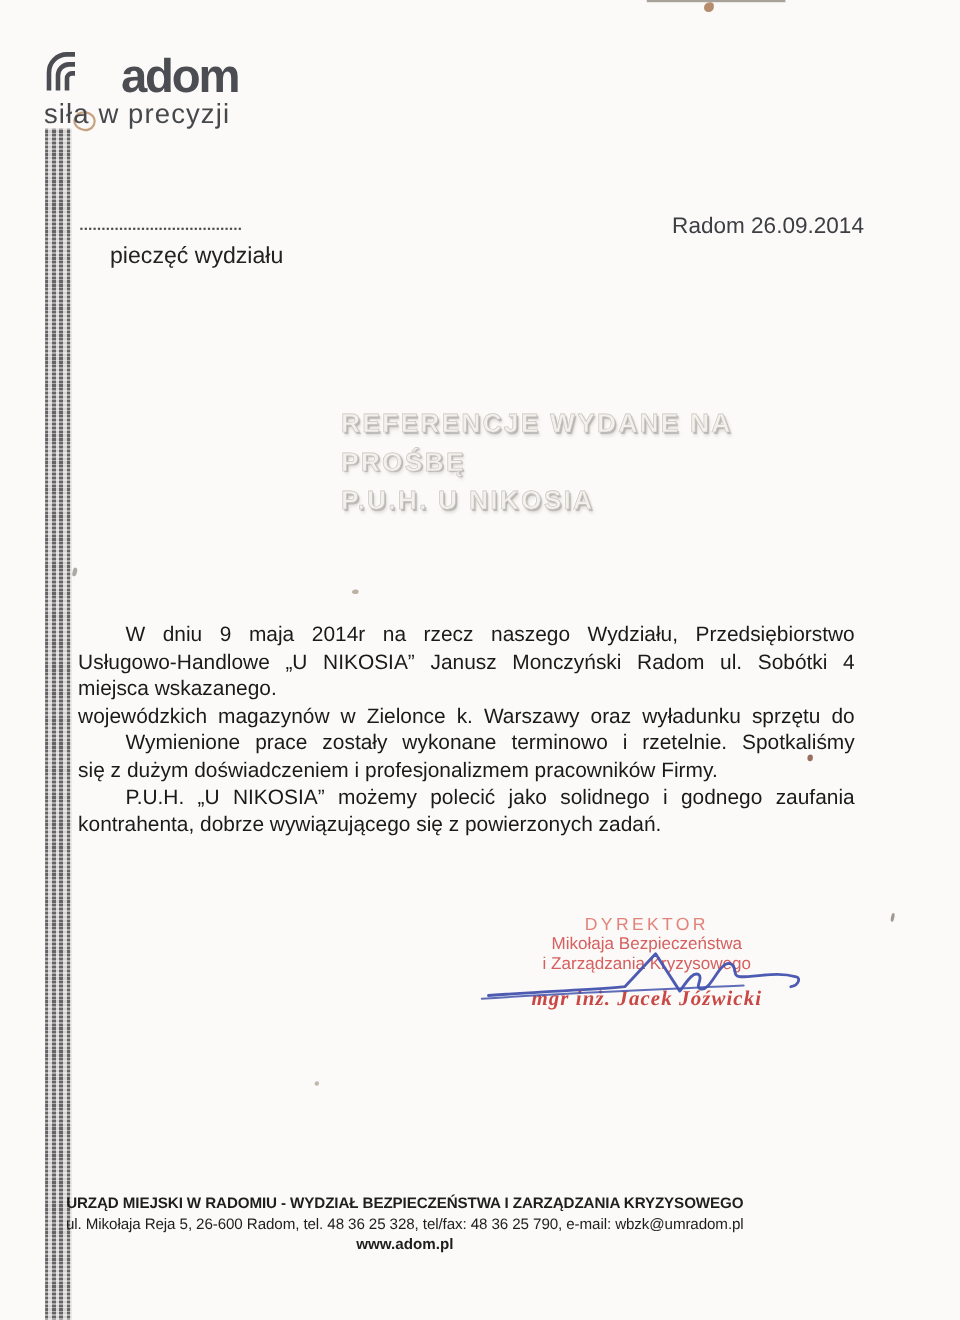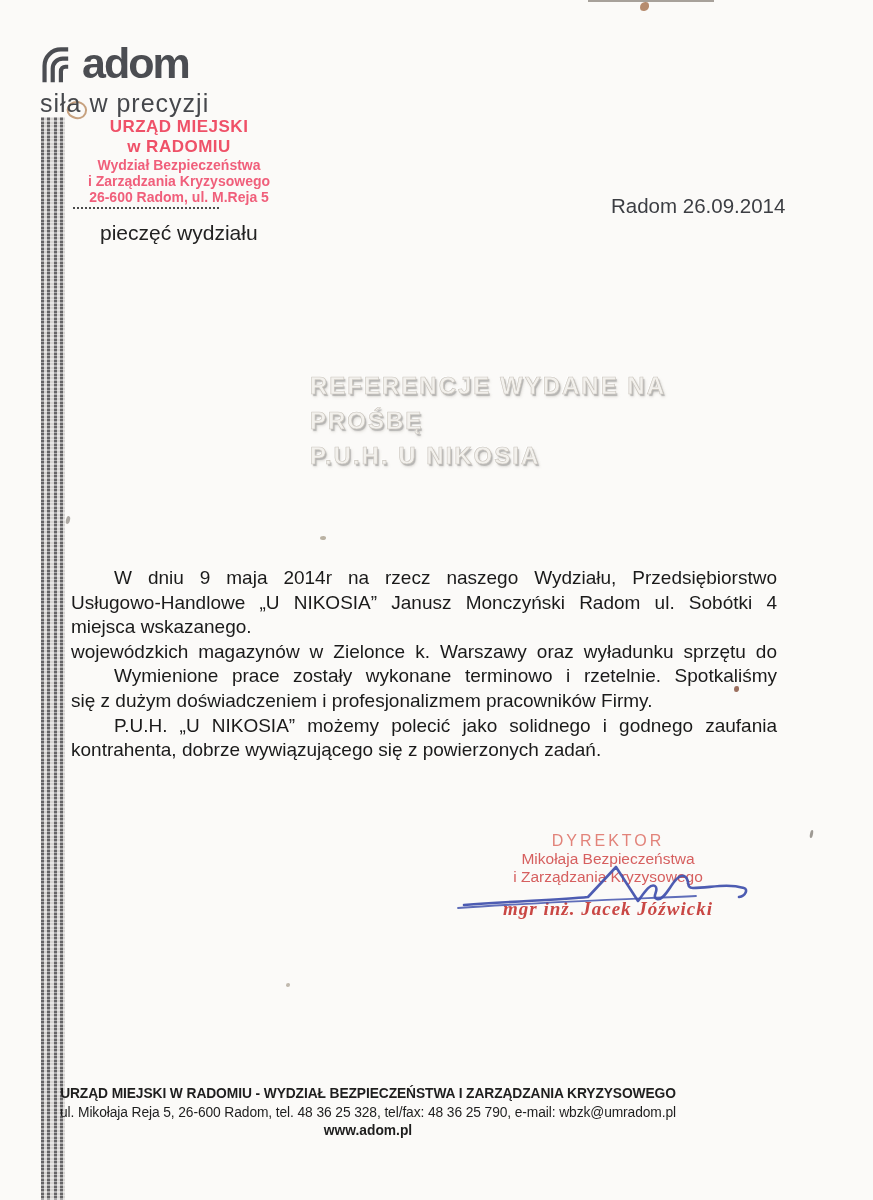--- a/index.html
+++ b/index.html
@@ -25,21 +25,21 @@
   
   .binding{
     position:absolute;left:41px;top:117px;width:24px;height:1083px;
     background:
       repeating-linear-gradient(to bottom, rgba(255,255,255,.45) 0 1.5px, rgba(255,255,255,0) 1.5px 3.5px),
       repeating-linear-gradient(to right, #59585a 0 3px, #d3d1cf 3px 6.5px);
     opacity:.92;
   }
   
   .logo{position:absolute;left:40px;top:44px;}
-  .logo-row{display:flex;}
+  .logo-row{display:flex;align-items:flex-end;gap:28px;}
   .logo-brand{
     font-size:43px;font-weight:bold;letter-spacing:-2px;line-height:38px;
     color:#4b4d52;margin-left:2px;
   }
   .logo-tagline{
     font-size:25px;color:#46484c;letter-spacing:1px;line-height:26px;margin-top:2px;
   }
   
   .dept-stamp{position:absolute;left:86px;top:117px;width:186px;text-align:center;}
   .dept-stamp .t{font-size:17px;font-weight:bold;color:#ef5168;line-height:20px;letter-spacing:.5px;}
@@ -60,21 +60,21 @@
   }
   
   .body-text{position:absolute;left:71px;top:566px;width:706px;}
   .bodyline{
     font-size:19px;line-height:24.6px;color:#1a1a1a;
     text-align:justify;text-align-last:justify;
   }
   .bodyline.last{text-align:left;text-align-last:left;}
   .bodyline.indent{padding-left:43px;}
   
-  .sig-block{position:absolute;left:468px;top:831px;width:280px;text-align:center;}
+  .sig-block{position:absolute;left:448px;top:831px;width:280px;text-align:center;}
   .sig-role{font-size:16px;letter-spacing:3px;color:#e2837a;line-height:19px;}
   .sig-dept{font-size:15.5px;color:#d65f5f;line-height:17.5px;}
   .sig-name{
     margin-top:13px;font-family:"Liberation Serif", serif;font-style:italic;font-weight:bold;
     font-size:19px;letter-spacing:1px;color:#c94744;
   }
   .sig-ink{position:absolute;left:-12px;top:24px;width:304px;height:64px;}
   
   .footer{position:absolute;left:0;top:1085px;width:736px;text-align:center;color:#1e1e1e;}
   .footer .f1{font-size:13.8px;font-weight:bold;line-height:18px;letter-spacing:-.1px;}
@@ -106,27 +106,20 @@
             <path d="M 14 42 V 27 A 11 11 0 0 1 25 16 H 31"></path>
             <path d="M 23 42 V 30 A 5 5 0 0 1 28 25 H 31"></path>
           </g>
         </svg>
       </span>
       <span class="logo-brand">adom</span>
     </div>
     <div class="logo-tagline">siła w precyzji</div>
   </div>
 
-  <div class="dept-stamp">
-    <div class="t">URZĄD MIEJSKI</div>
-    <div class="t">w RADOMIU</div>
-    <div class="s">Wydział Bezpieczeństwa</div>
-    <div class="s">i Zarządzania Kryzysowego</div>
-    <div class="s">26-600 Radom, ul. M.Reja 5</div>
-  </div>
   <div class="dotted-line"></div>
   <div class="stamp-caption">pieczęć wydziału</div>
 
   <div class="dateline">Radom 26.09.2014</div>
 
   <div class="doc-title">
     <div class="emboss">REFERENCJE WYDANE NA PROŚBĘ</div>
     <div class="emboss">P.U.H. U NIKOSIA</div>
   </div>
 

